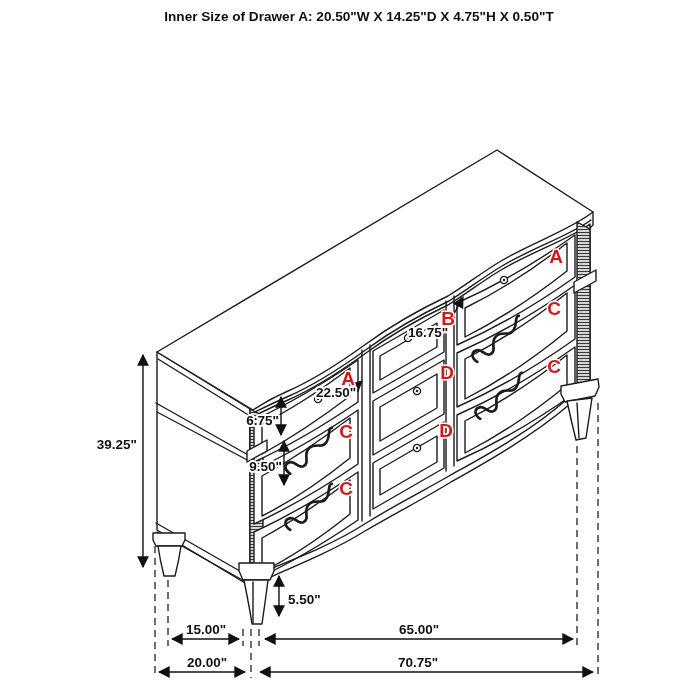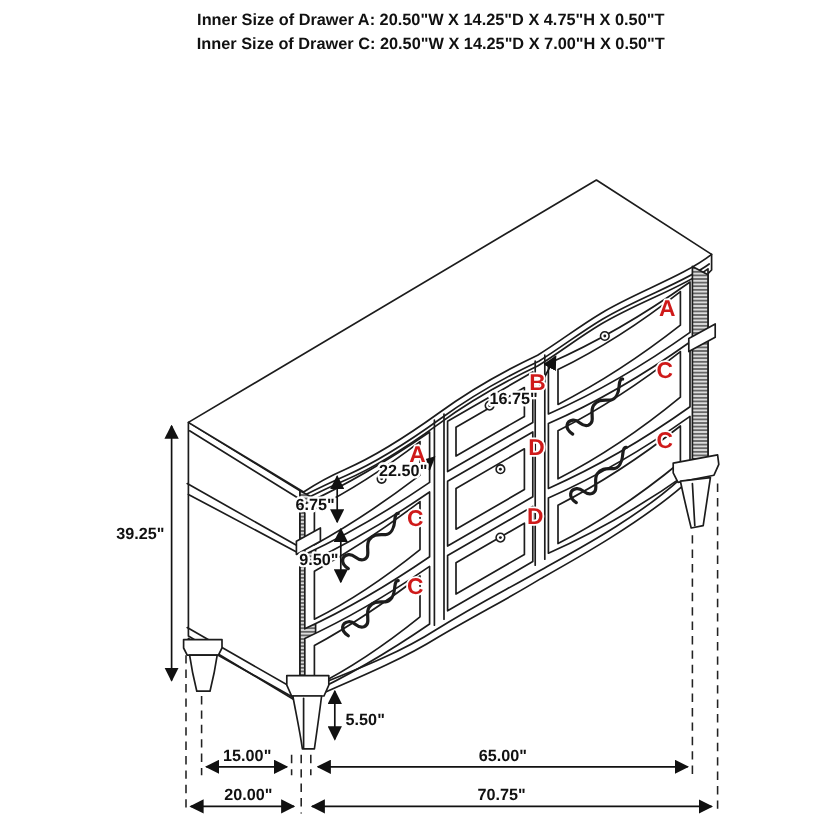--- a/index.html
+++ b/index.html
@@ -14,21 +14,20 @@
   .drawer-letter{font-family:"Liberation Sans",sans-serif;font-size:19px;font-weight:bold;
             fill:#cf1a1a;paint-order:stroke;stroke:#fff;stroke-width:3px;stroke-linejoin:round;}
 </style>
 </head>
 <body>
 
 <div id="stage">
 
   <div id="spec">
     <div class="line">Inner Size of Drawer A: 20.50"W X 14.25"D X 4.75"H X 0.50"T</div>
-    <div class="line">Inner Size of Drawer C: 20.50"W X 14.25"D X 7.00"H X 0.50"T</div>
   </div>
 
   <svg width="700" height="700" viewBox="0 0 700 700">
     <defs>
       <pattern id="flute" width="4" height="3" patternUnits="userSpaceOnUse">
         <rect width="4" height="3" fill="#ddd"></rect>
         <path d="M0,1.5 H4" stroke="#3a3a3a" stroke-width="1.1"></path>
       </pattern>
       <marker id="ah" viewBox="0 0 10 10" refX="9" refY="5" markerWidth="8.5" markerHeight="8.5" orient="auto-start-reverse">
         <path d="M0,0 L10,5 L0,10 Z" fill="#111"></path>

